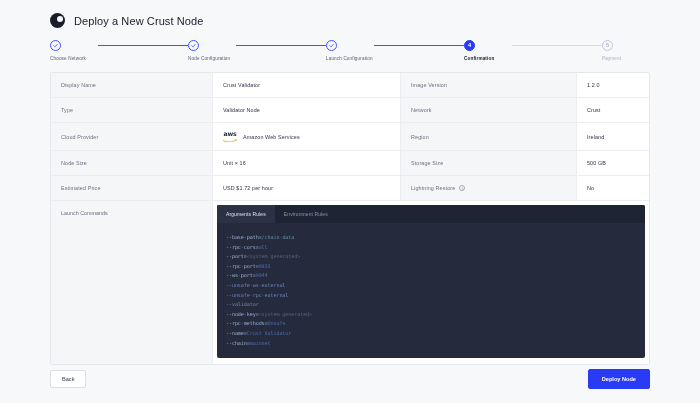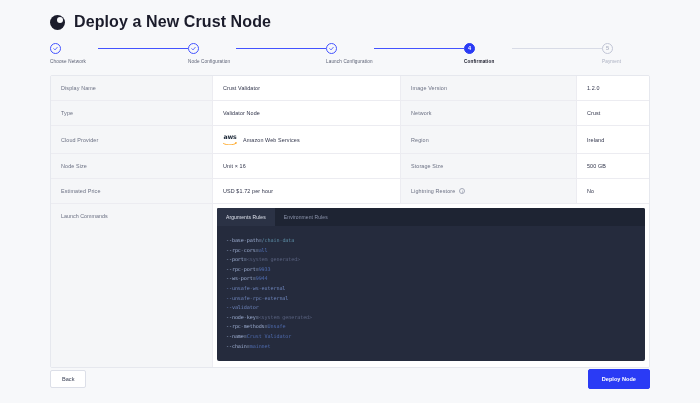--- a/index.html
+++ b/index.html
@@ -17,21 +17,21 @@
   .header { display: flex; align-items: center; gap: 9px; padding-top: 13px; padding-left: 10px; }
   .logo {
     width: 15px; height: 15px; border-radius: 50%;
     background: #1b1c2b; position: relative; flex: none;
   }
   .logo::after {
     content: ""; position: absolute; left: 7px; top: 2.5px;
     width: 6px; height: 6px; border-radius: 50%;
     background: #f7f8fa;
   }
-  .page-title { font-size: 16px; font-weight: bold; color: #1b1c2b; letter-spacing: .1px; }
+  .page-title { font-size: 11px; font-weight: normal; color: #1b1c2b; letter-spacing: .1px; }
 
   
   .stepper { display: flex; align-items: flex-start; margin: 12px 0 0 10px; padding-right: 10px; }
   .step { position: relative; flex: none; width: 48px; }
   .step-circle {
     width: 11px; height: 11px; border-radius: 50%;
     display: flex; align-items: center; justify-content: center;
     font-size: 5.6px; font-weight: bold; line-height: 1;
     border: 1px solid #4353ff; color: #4353ff; background: #f7f8fa;
     margin-left: 0;

